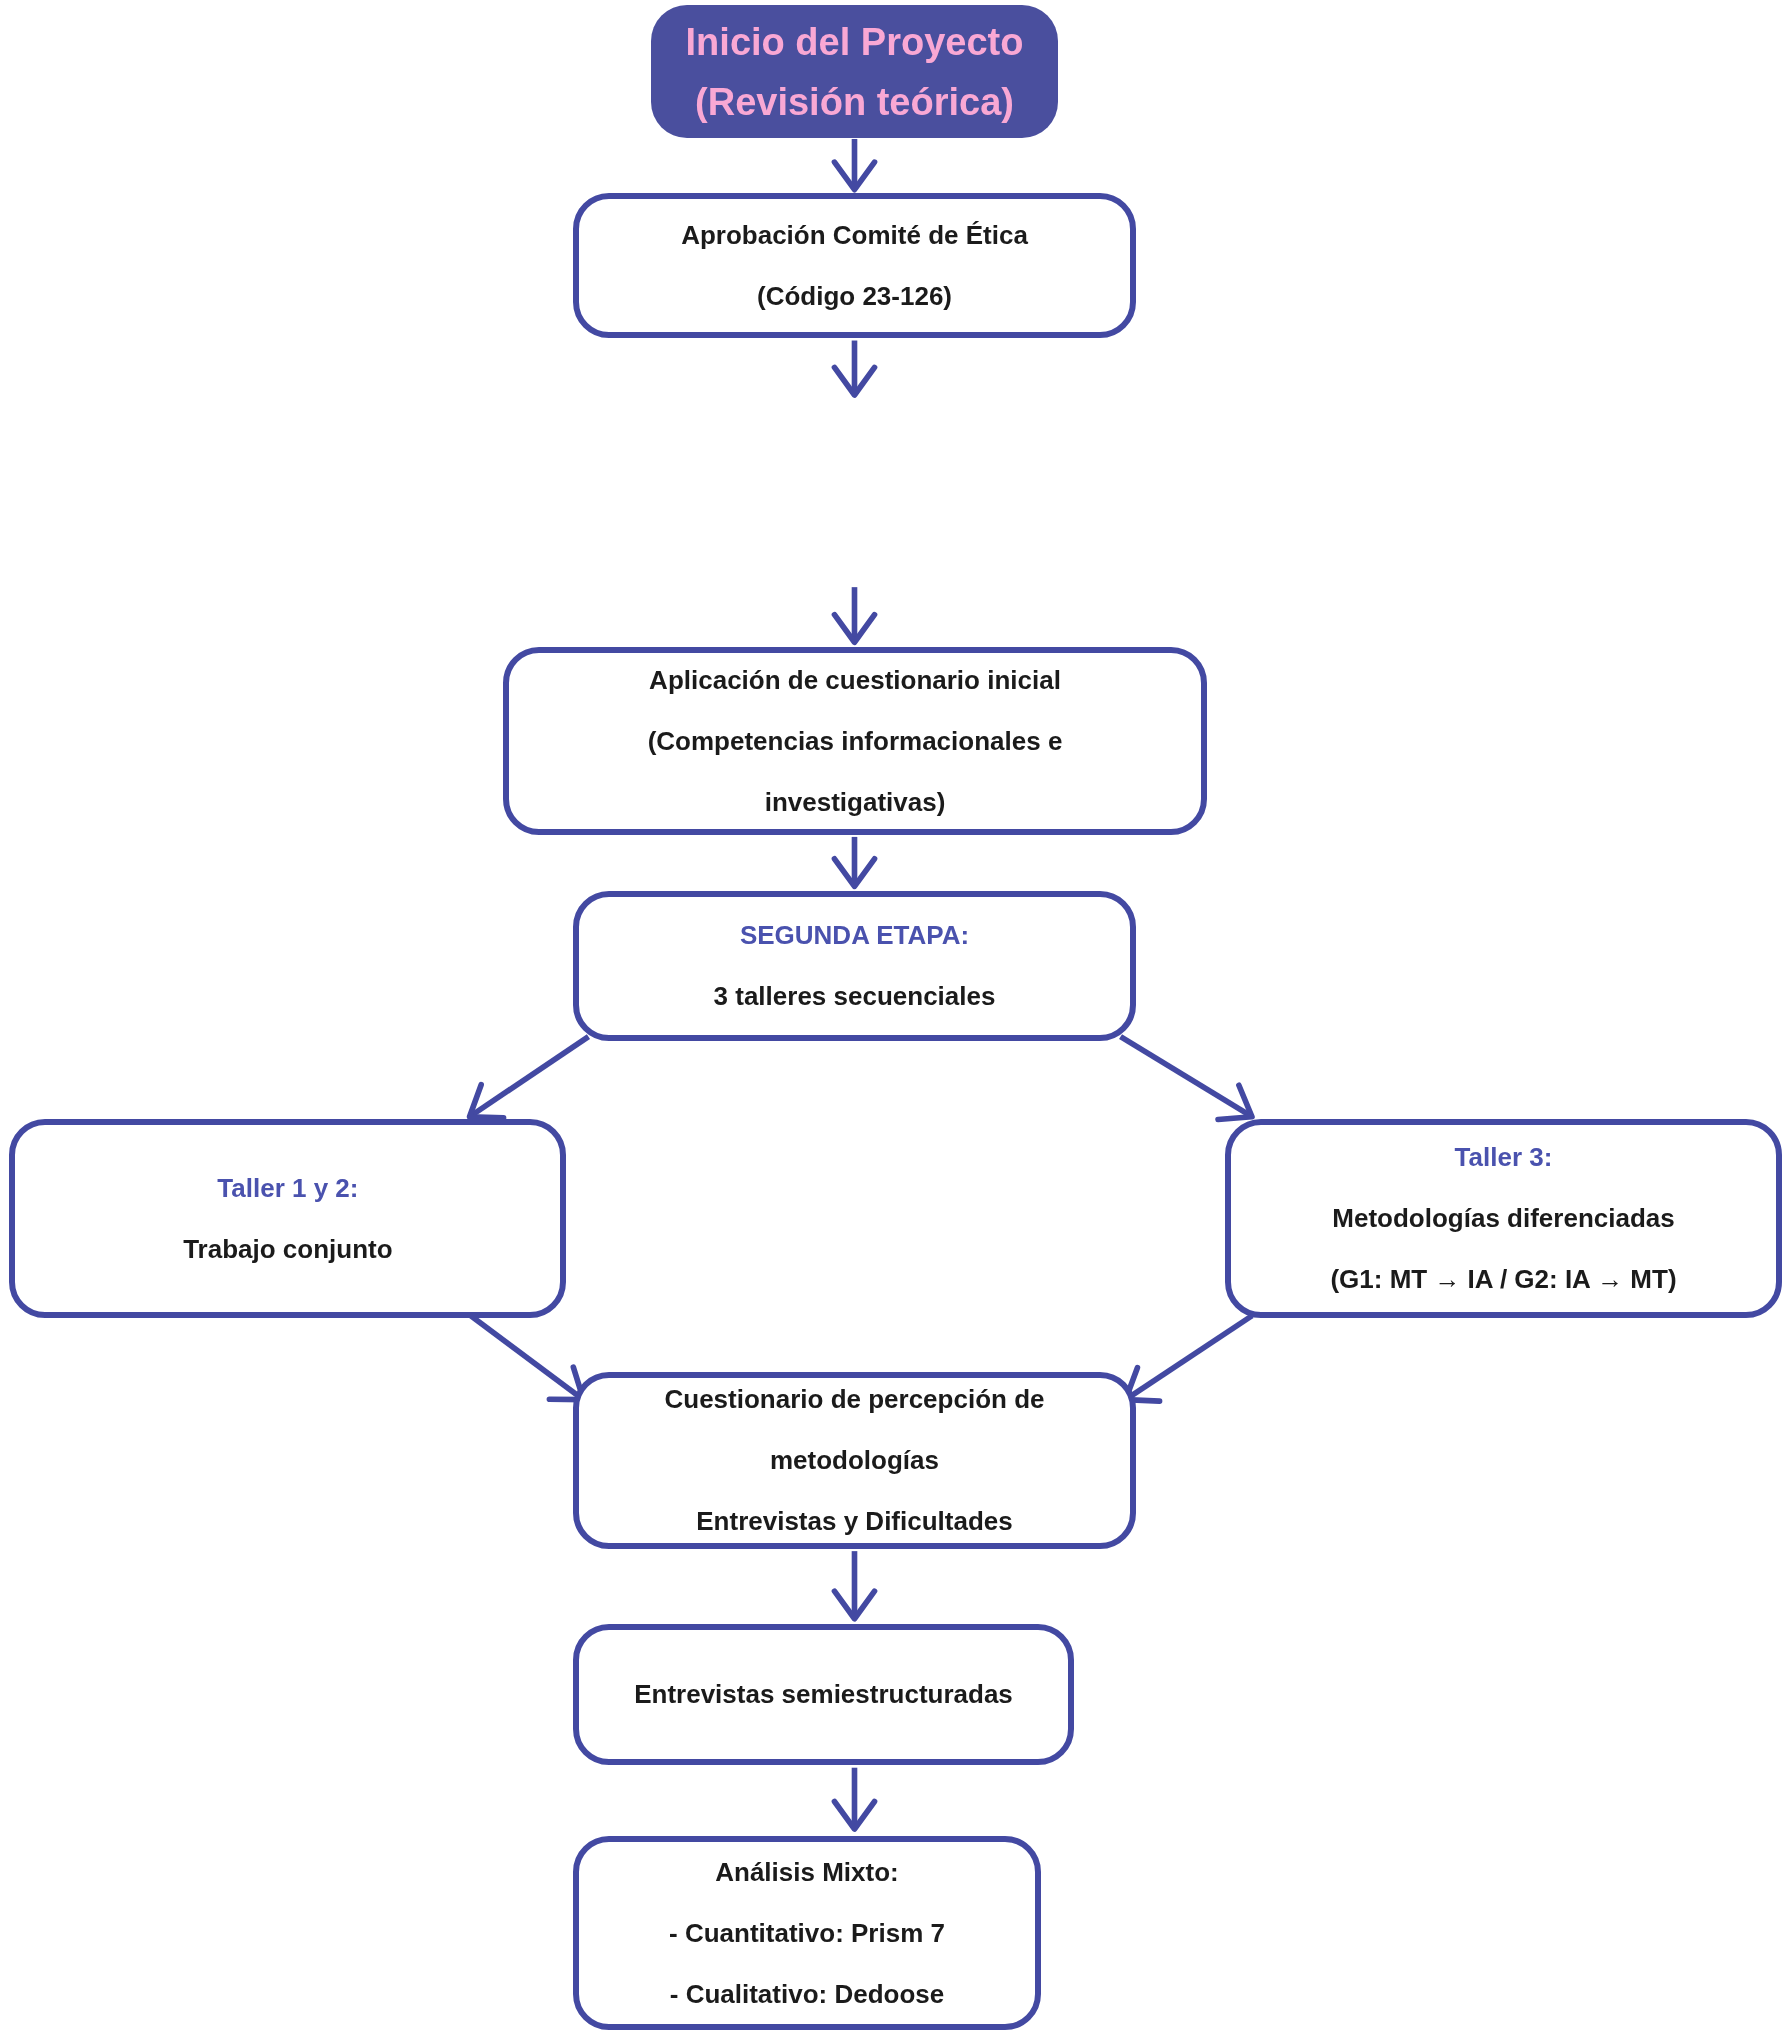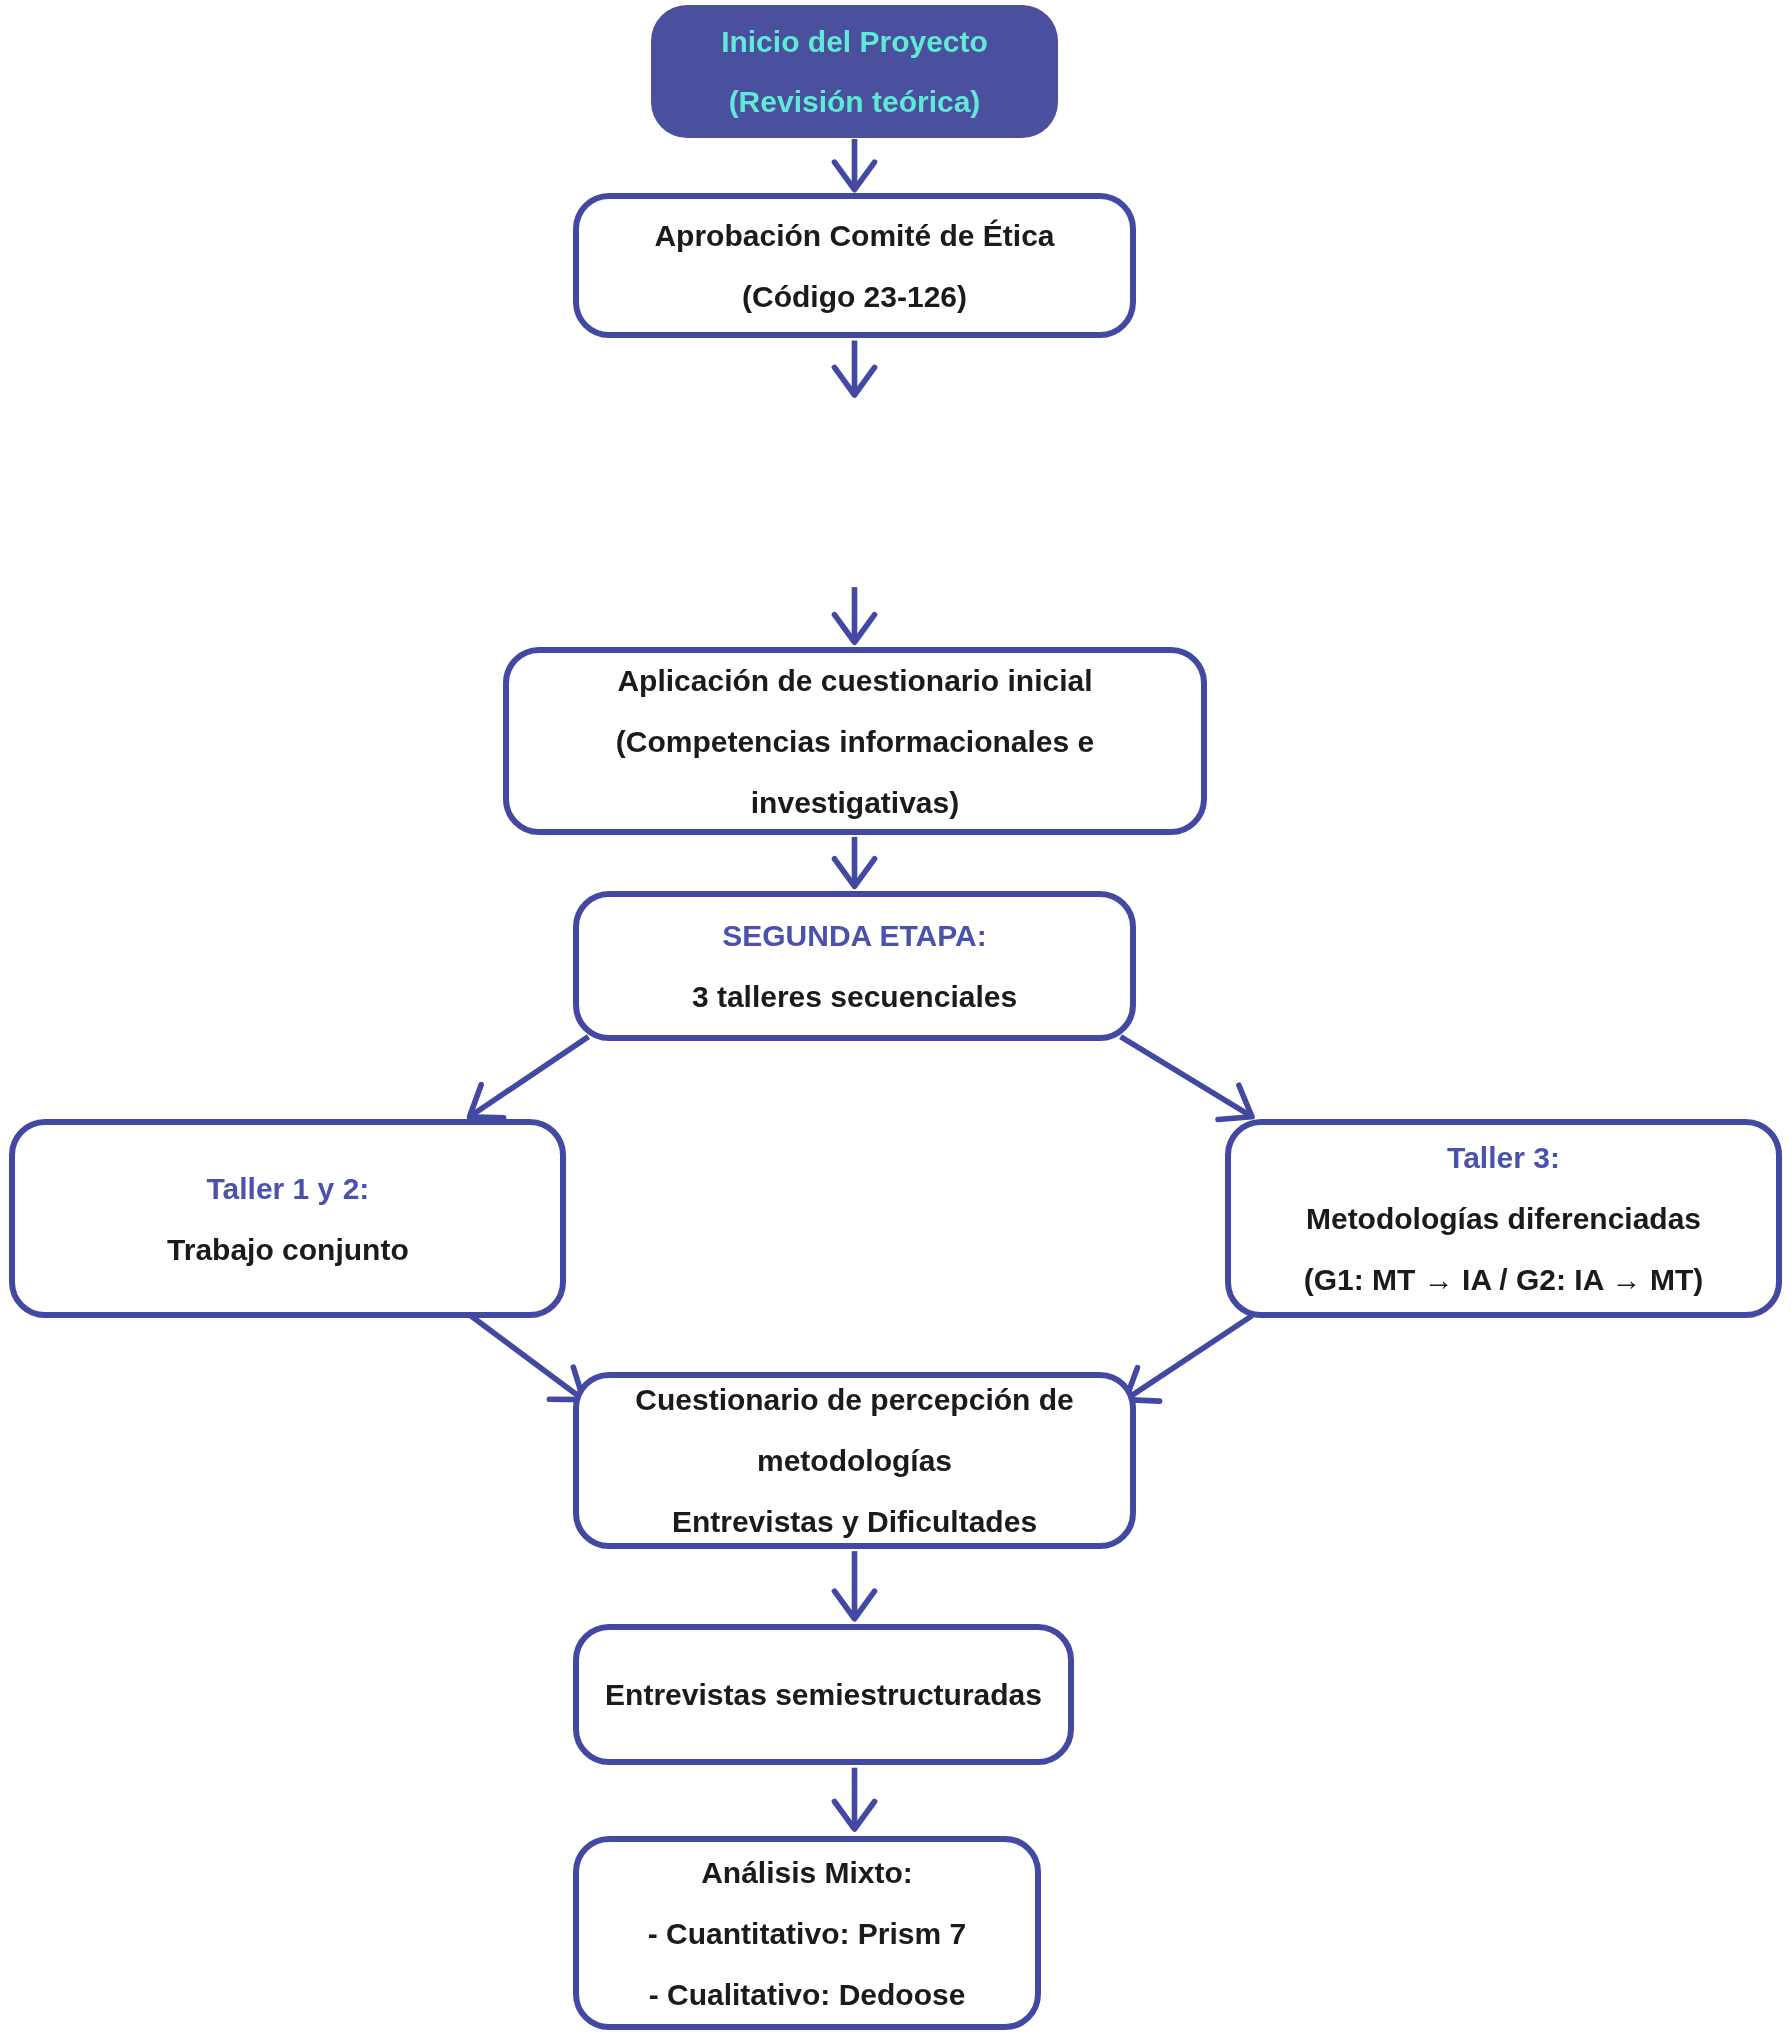--- a/index.html
+++ b/index.html
@@ -21,23 +21,23 @@
   svg.arrows{position:absolute;left:0;top:0;z-index:1;}
   .arrow-line{stroke:var(--stroke);stroke-width:9;fill:none;}
   .arrow-head-glyph{stroke:var(--stroke);stroke-width:9;fill:none;stroke-linecap:round;stroke-linejoin:round;}
   .node{
     position:absolute;box-sizing:border-box;z-index:2;
     background:#fff;border:6.3px solid var(--stroke);border-radius:36px;
     display:flex;flex-direction:column;justify-content:center;align-items:center;
     text-align:center;padding:5px 12.5px;
   }
   .node.filled{background:var(--node-fill);border:none;}
-  .line{font-size:30px;line-height:61px;color:var(--text);white-space:nowrap;}
+  .line{font-size:26px;line-height:61px;color:var(--text);white-space:nowrap;}
   .line.heading{color:var(--heading);}
-  .node.filled .line{color:#5eead4;font-size:30px;line-height:60px;}
+  .node.filled .line{color:#f9a8d4;font-size:38px;line-height:60px;}
 </style>
 </head>
 <body>
 
 <div class="canvas">
 
   <svg class="arrows" width="1791" height="2035" viewBox="0 0 2861 3251">
     <defs>
       <marker id="chev" markerUnits="userSpaceOnUse" markerWidth="120" markerHeight="120" refX="58" refY="46" orient="auto" style="overflow:visible">
         <path class="arrow-head-glyph" d="M14 14 L58 46 L14 78"></path>

